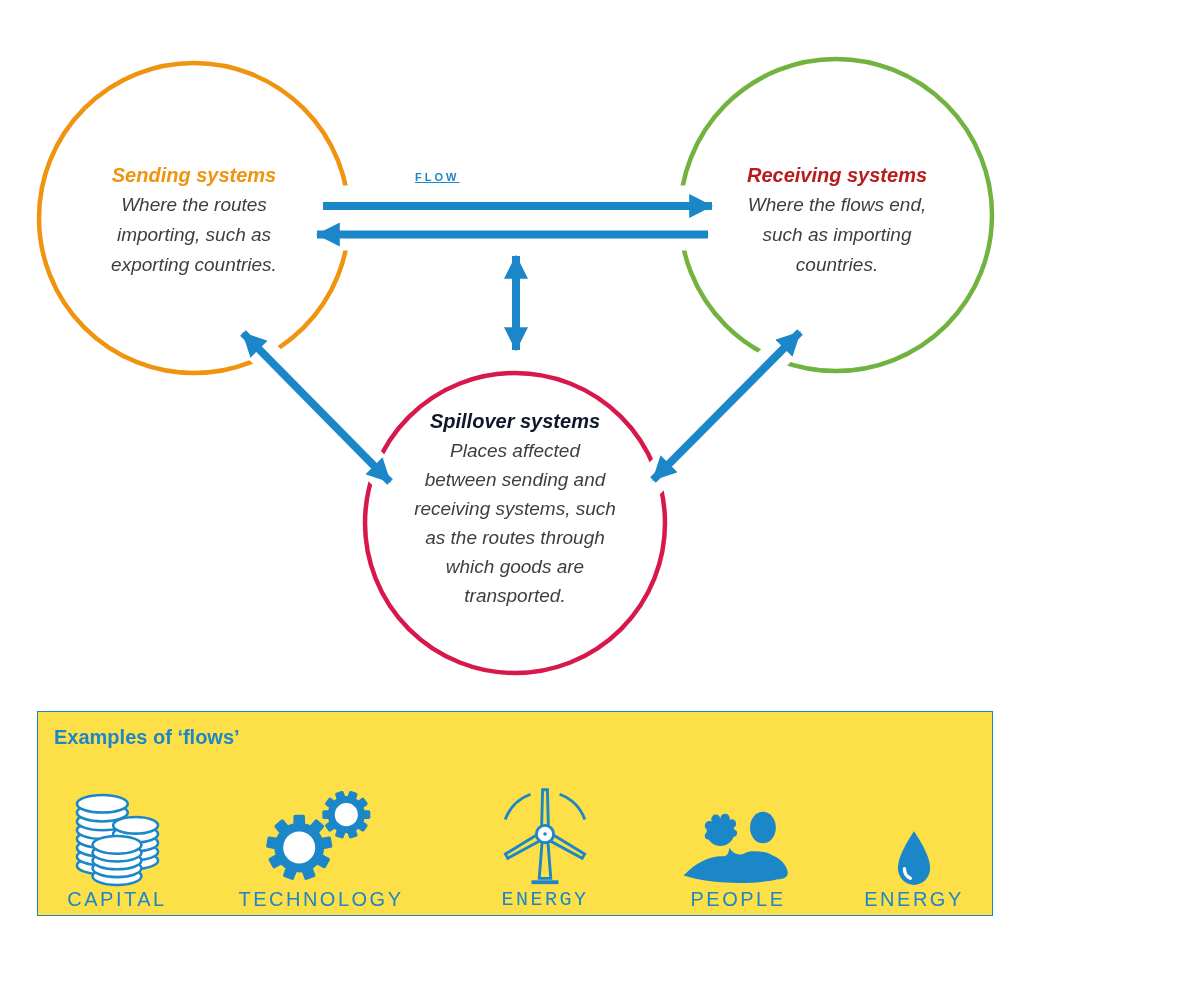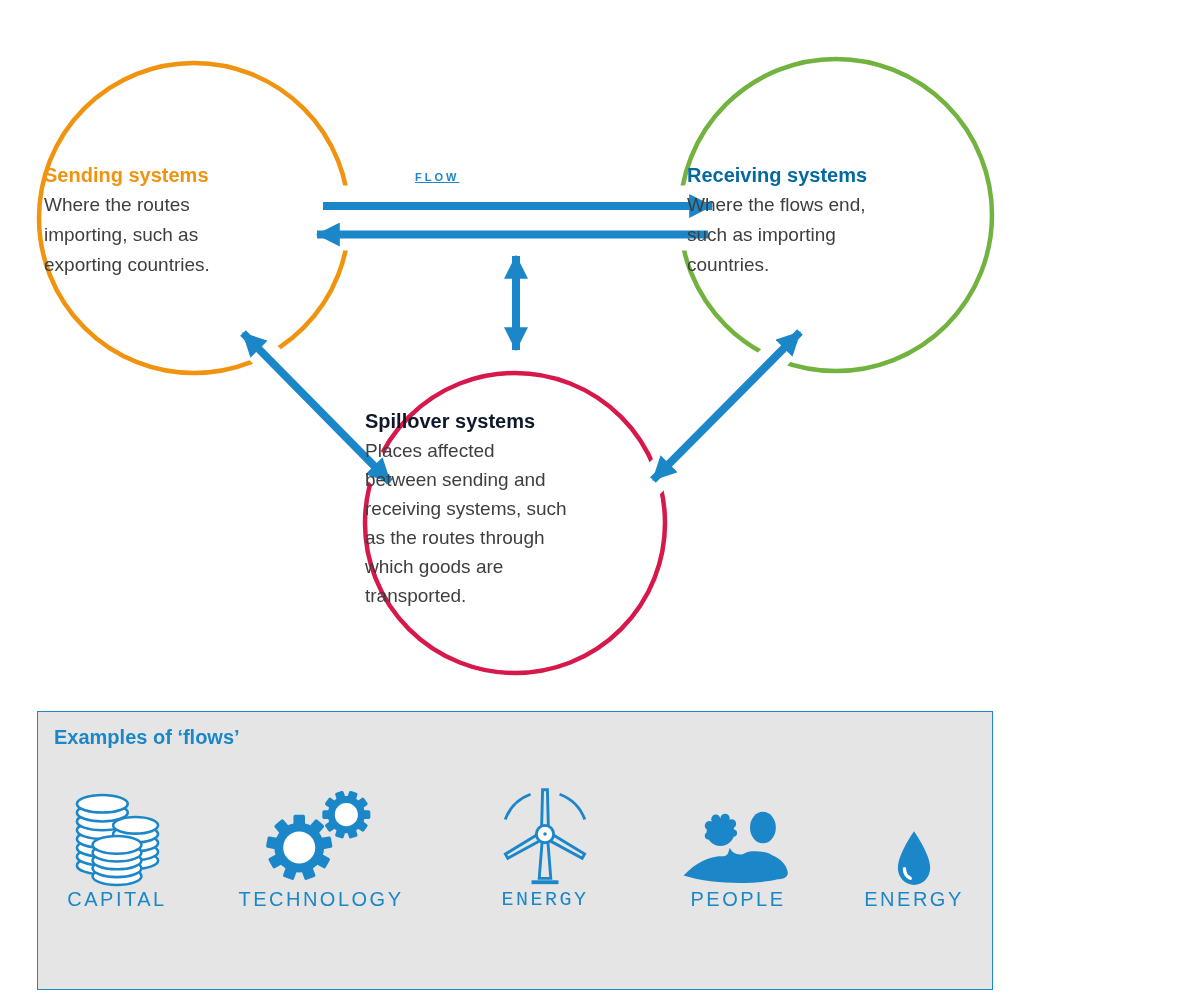--- a/index.html
+++ b/index.html
@@ -1,35 +1,35 @@
 <!DOCTYPE html>
 <html><head>
 <meta charset="utf-8">
 <style>
   html,body{margin:0;padding:0;background:#fff;}
   #stage{
     position:relative;width:1200px;height:1000px;background:#fff;overflow:hidden;
     font-family:"Liberation Sans","DejaVu Sans",sans-serif;
   }
   #diagram-svg{position:absolute;left:0;top:0;}
-  .circle-text{position:absolute;color:#3E3E3E;font-size:19px;line-height:30px;}
+  .circle-text{position:absolute;text-align:center;color:#3E3E3E;font-size:19px;line-height:30px;font-style:italic;}
   .circle-title{font-weight:bold;font-size:20px;line-height:30px;}
   .sending-text{left:44px;top:160px;width:300px;}
   .sending-text .circle-title{color:#F0930F;}
   .receiving-text{left:687px;top:160px;width:300px;}
-  .receiving-text .circle-title{color:#0369a1;}
+  .receiving-text .circle-title{color:#b91c1c;}
   .spillover-text{left:365px;top:406px;width:300px;line-height:29px;}
   .spillover-text .circle-title{color:#0f172a;}
   .flow-label{
     position:absolute;left:415px;top:171px;width:200px;text-align:left;
     color:#1B86C8;font-weight:bold;font-size:11px;letter-spacing:3px;text-decoration:underline;
   }
   .examples-box{
-    position:absolute;left:37px;top:711px;width:956px;height:279px;
-    border:1.5px solid #1B86C8;box-sizing:border-box;background:#e5e5e5;
+    position:absolute;left:37px;top:711px;width:956px;height:205px;
+    border:1.5px solid #1B86C8;box-sizing:border-box;background:#fde047;
   }
   .examples-title{
     position:absolute;left:16px;top:14px;color:#1B86C8;font-weight:bold;font-size:20px;
   }
   .example-item{position:absolute;width:170px;text-align:center;}
   .icon-box{height:118px;display:flex;align-items:flex-end;justify-content:center;}
   .example-label{
     color:#1B86C8;font-size:20px;letter-spacing:2.5px;white-space:nowrap;
   }
   .item-capital{left:-6px;top:58px;}

